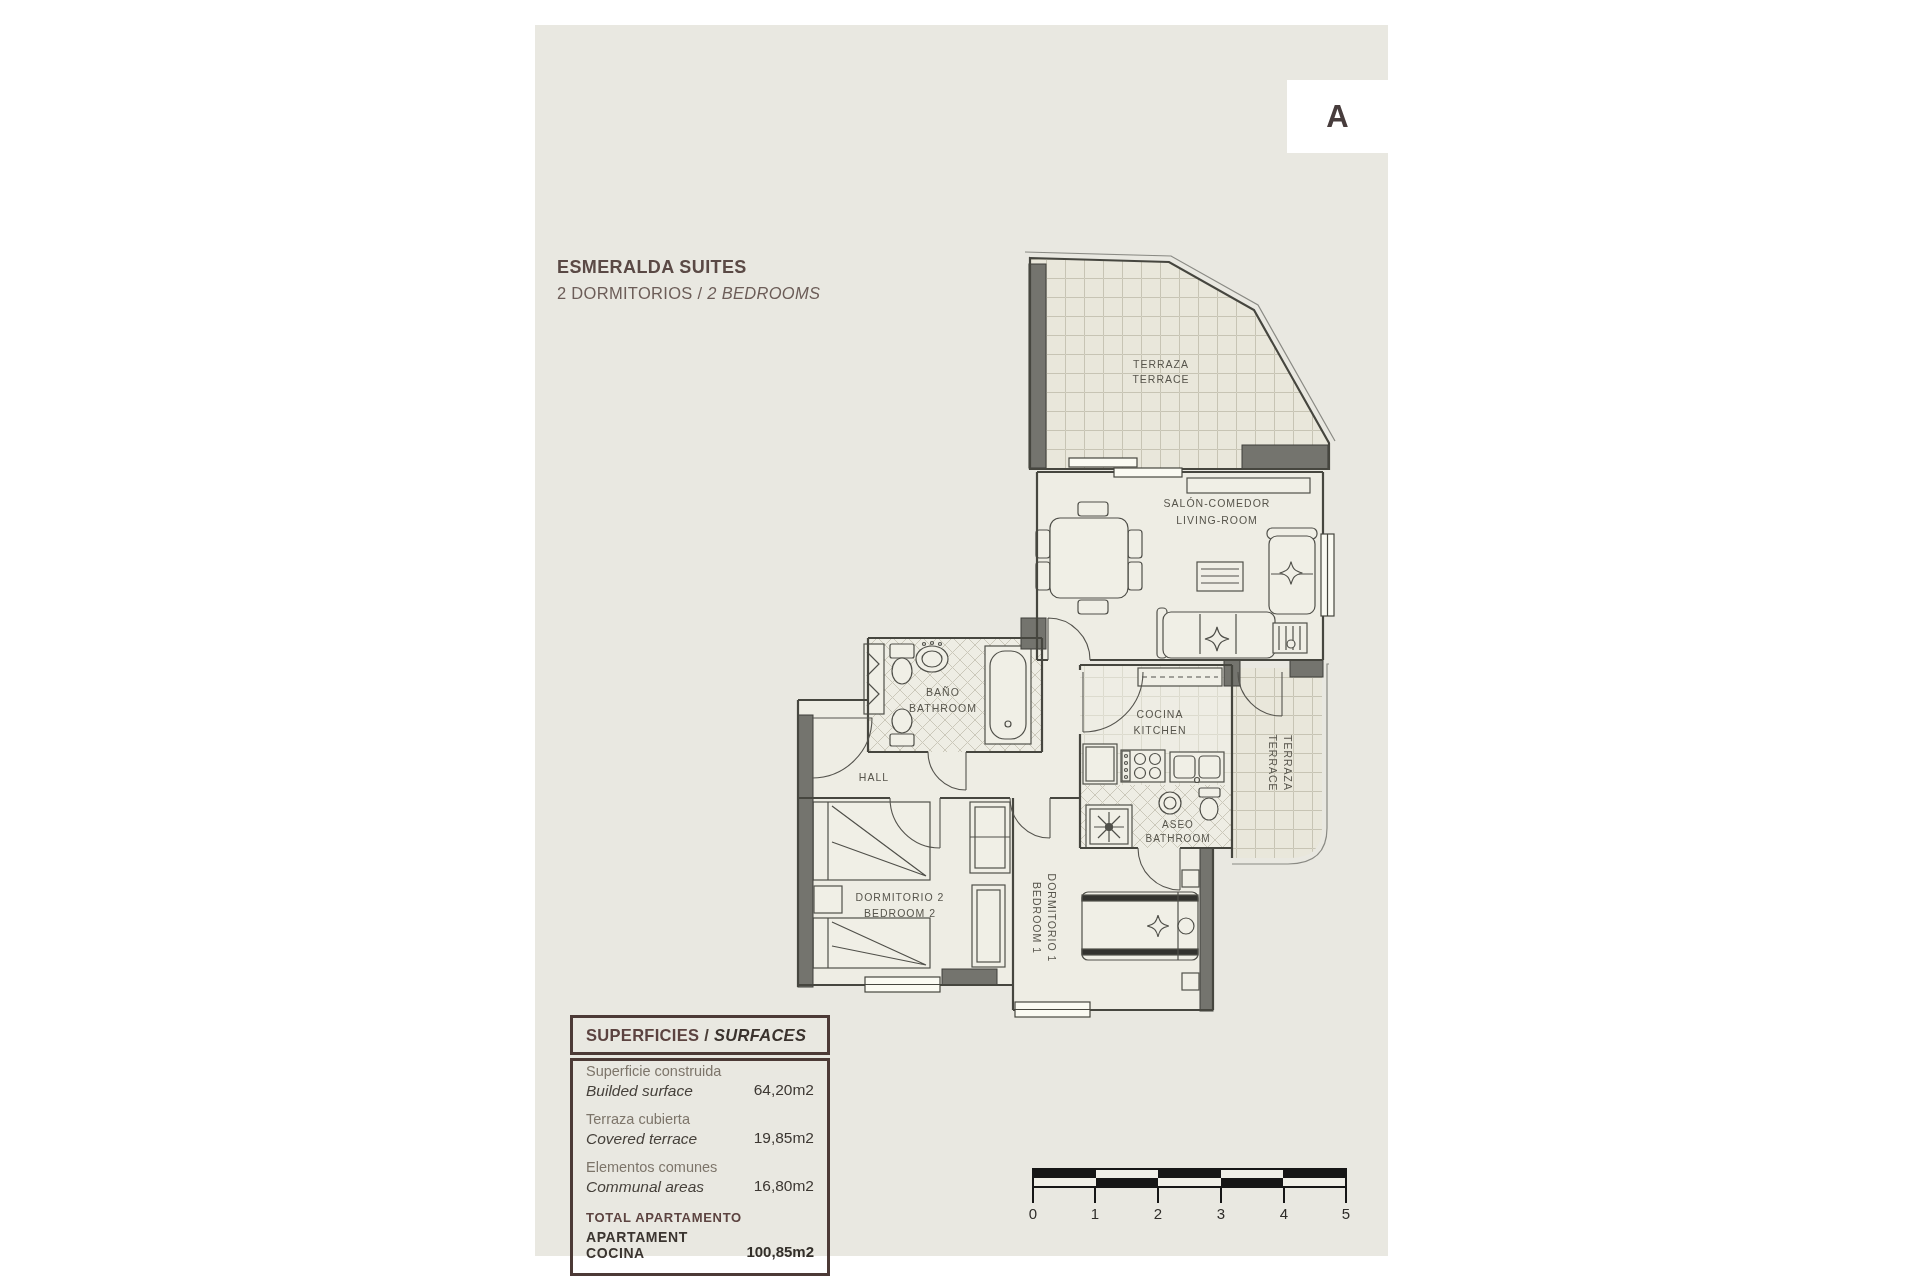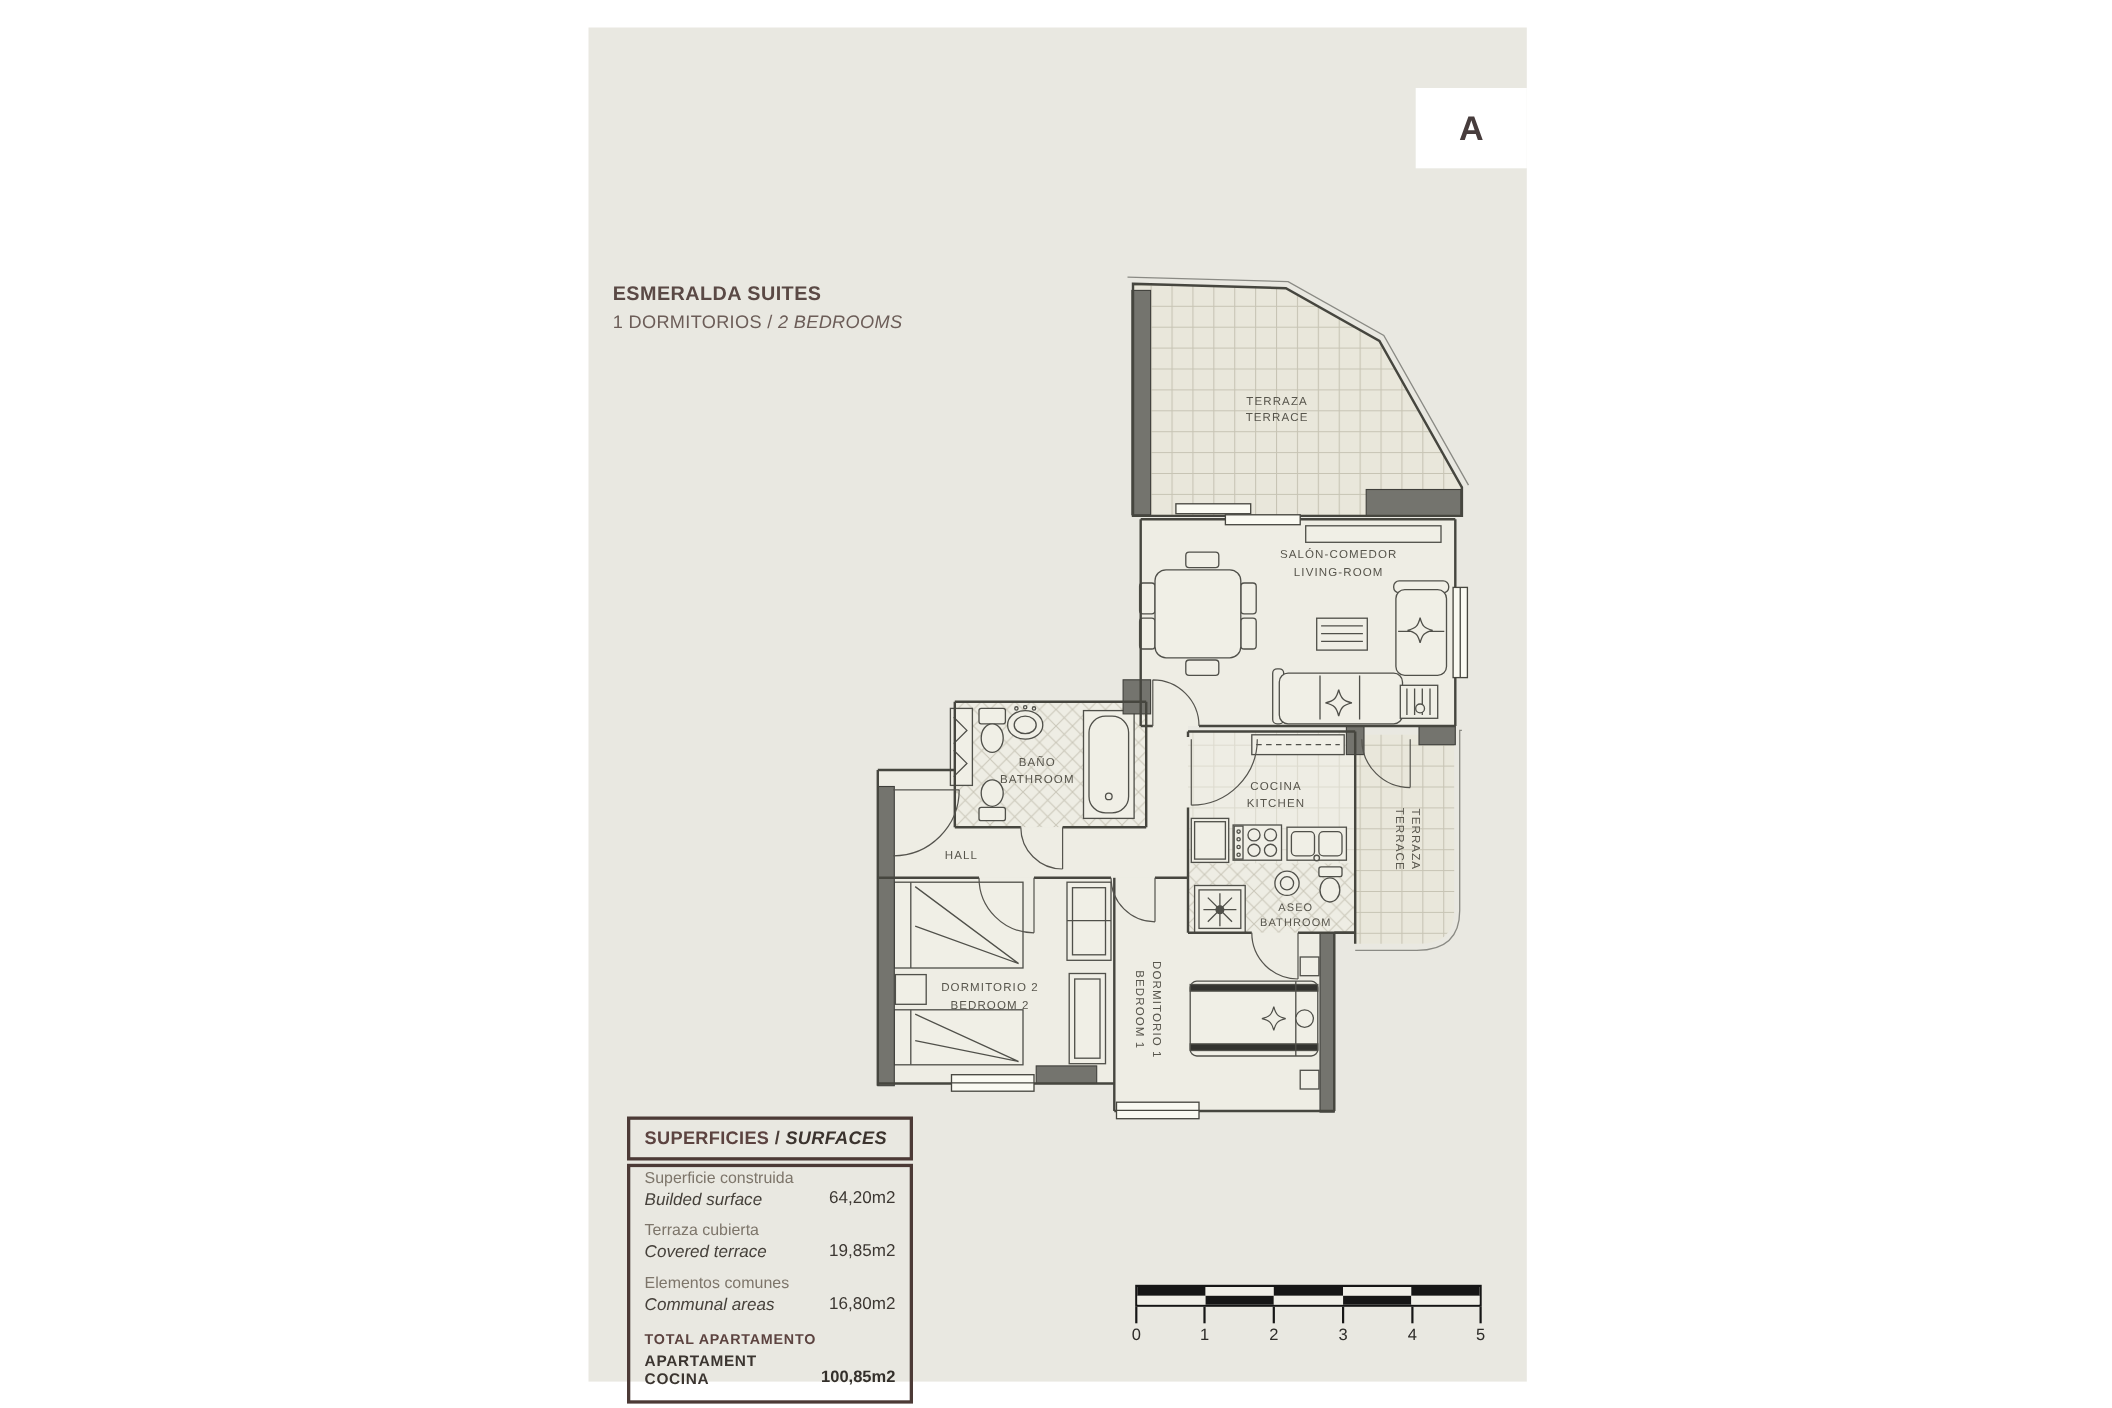--- a/index.html
+++ b/index.html
@@ -82,21 +82,21 @@
 
 <div class="page">
 
   <div class="unit-box">
     <span class="unit-letter">A</span>
   </div>
 
   <div class="title-block">
     <div class="title">ESMERALDA SUITES</div>
     <div class="subtitle">
-      <span>1 DORMITORIOS</span><span class="sep"> / </span><em>2 BEDROOMS</em>
+      <span>2 DORMITORIOS</span><span class="sep"> / </span><em>2 BEDROOMS</em>
     </div>
   </div>
 
   <div class="plan">
     <svg width="620" height="800" viewBox="0 0 620 800" xmlns="http://www.w3.org/2000/svg">
       <defs>
         <pattern id="tileGrid" width="19" height="19" patternUnits="userSpaceOnUse">
           <path d="M19,0.5 H0.5 V19" fill="none" stroke="#c7c4b4" stroke-width="1"></path>
         </pattern>
         <pattern id="lattice" width="15" height="15" patternUnits="userSpaceOnUse">

